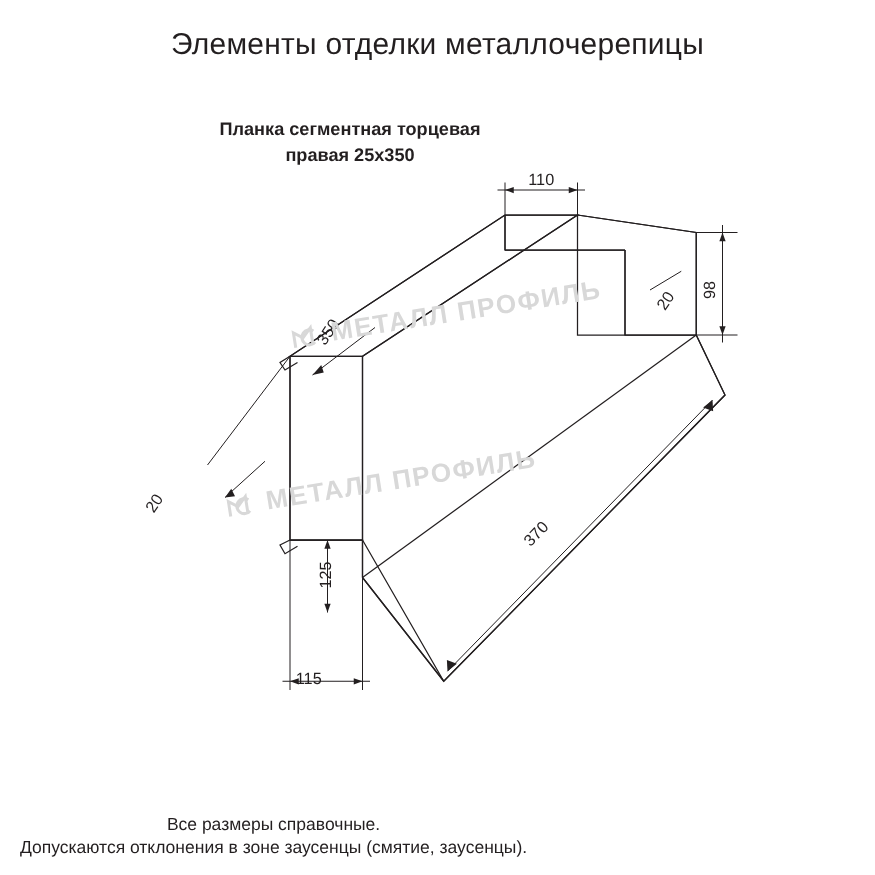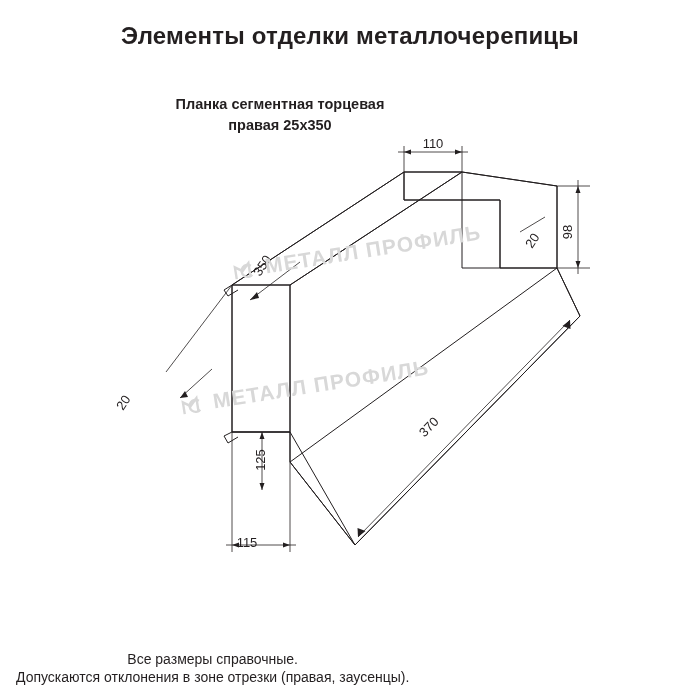--- a/index.html
+++ b/index.html
@@ -20,21 +20,21 @@
     width: 700px;
     height: 700px;
   }
   .title {
     position: absolute;
     top: 22px;
     left: 0;
     width: 700px;
     text-align: center;
     font-size: 24px;
-    font-weight: bold;
+    font-weight: normal;
     letter-spacing: 0.2px;
   }
   .subtitle {
     position: absolute;
     top: 94px;
     left: 0;
     width: 560px;
     text-align: center;
     font-size: 14.5px;
     line-height: 21px;
@@ -213,16 +213,16 @@
     <span class="wmlogo">
       <svg width="26" height="20" viewBox="0 0 26 20" aria-hidden="true">
         <path d="M2 17 L2 5 L9 10 L16 3 L16 17" fill="none" stroke="#d8d8d8" stroke-width="2.4"></path>
         <path d="M18 6 a6 6 0 1 0 0 9" fill="none" stroke="#d8d8d8" stroke-width="2.4"></path>
       </svg>
     </span><span>МЕТАЛЛ ПРОФИЛЬ</span>
   </div>
 
   <div class="footnotes">
     <div>Все размеры справочные.</div>
-    <div>Допускаются отклонения в зоне отрезки (правая, заусенцы).</div>
+    <div>Допускаются отклонения в зоне заусенцы (смятие, заусенцы).</div>
   </div>
 
 </div>
 
 </body></html>

